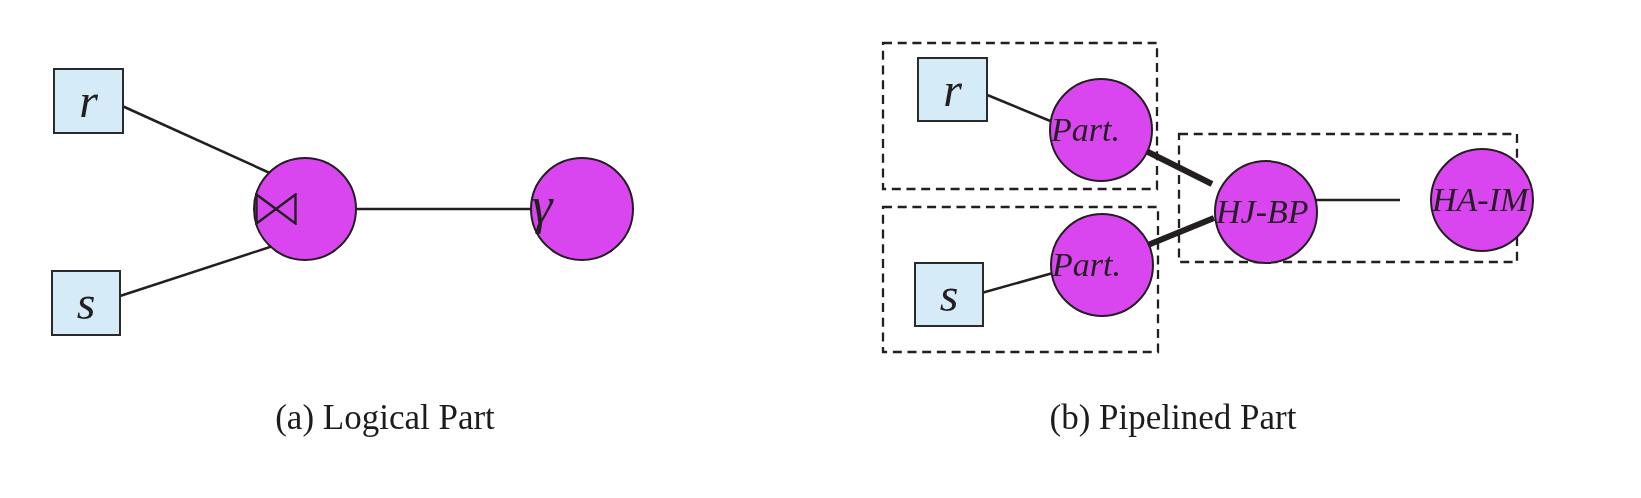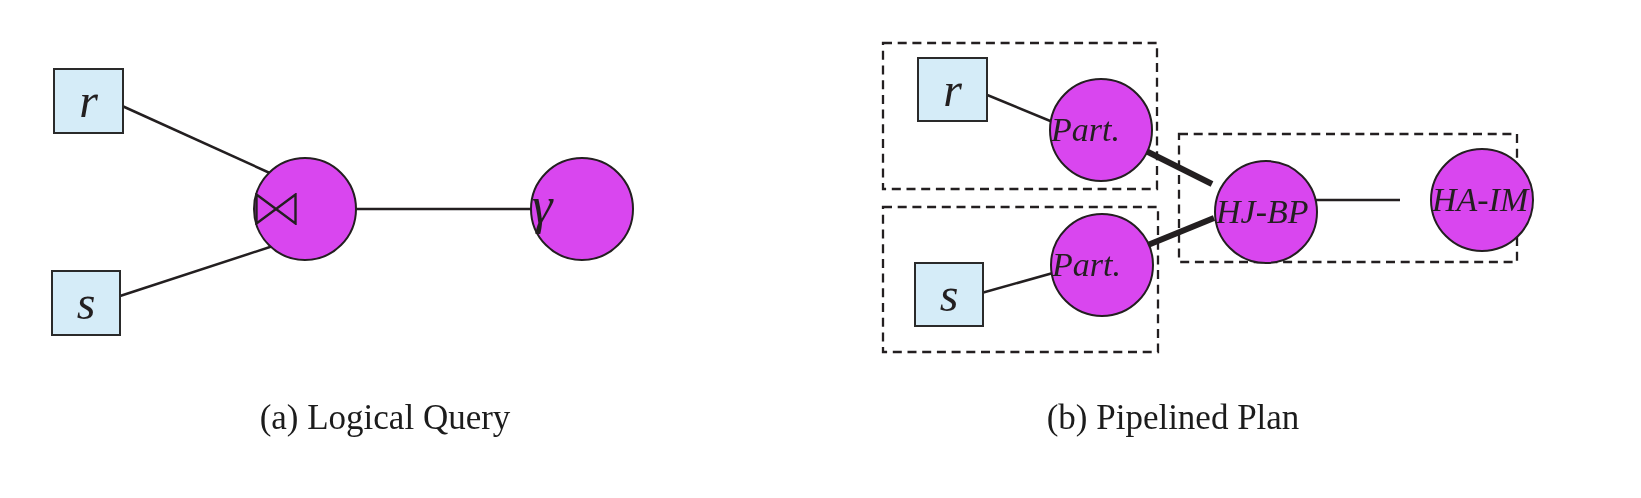--- a/index.html
+++ b/index.html
@@ -108,21 +108,21 @@
   <div id="a-join-circle" class="circ">
     <svg class="join-icon" width="42" height="32" viewBox="0 0 42 32">
       <path d="M 1.5 1.5 L 1.5 30.5 L 40.5 1.5 L 40.5 30.5 Z" fill="none" stroke="#231f20" stroke-width="2.4" stroke-linejoin="miter"></path>
     </svg>
   </div>
 
   <div id="a-gamma-circle" class="circ">
     <span class="gamma-glyph">γ</span>
   </div>
 
-  <div id="a-caption" class="caption">(a) Logical Query</div>
+  <div id="a-caption" class="caption">(a) Logical Part</div>
 
   <div id="b-square-r" class="sq">
     <span>r</span>
   </div>
 
   <div id="b-square-s" class="sq">
     <span>s</span>
   </div>
 
   <div id="b-part-top" class="circ">
@@ -134,15 +134,15 @@
   </div>
 
   <div id="b-hjbp" class="circ">
     <span>HJ-BP</span>
   </div>
 
   <div id="b-haim" class="circ">
     <span>HA-IM</span>
   </div>
 
-  <div id="b-caption" class="caption">(b) Pipelined Plan</div>
+  <div id="b-caption" class="caption">(b) Pipelined Part</div>
 
 </div>
 
 </body></html>

